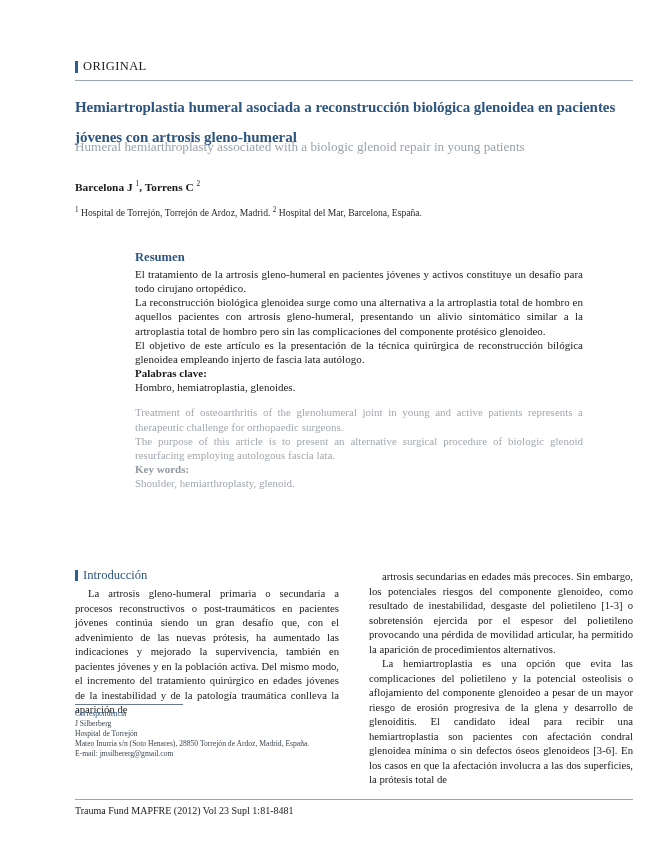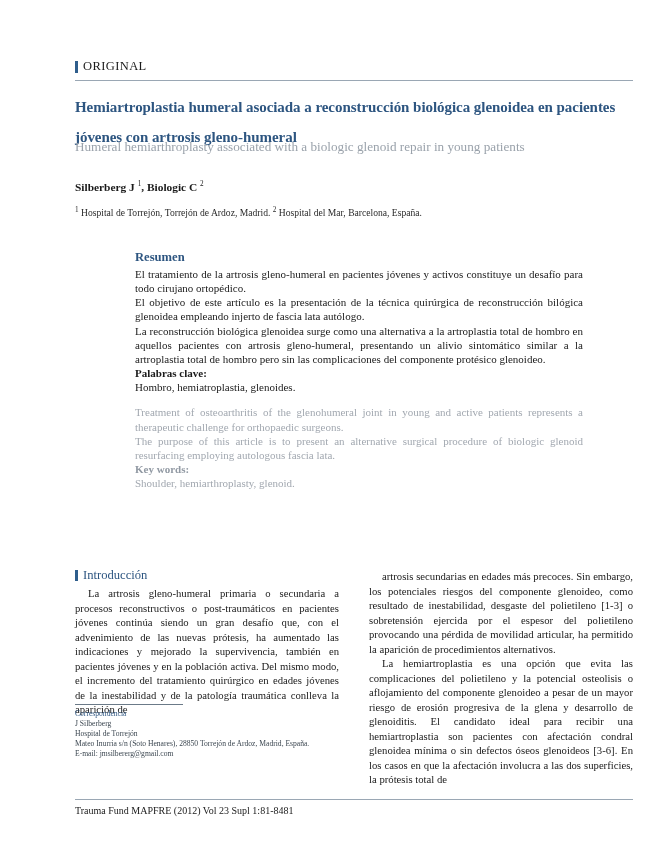--- a/index.html
+++ b/index.html
@@ -211,32 +211,32 @@
   <div class="section-tag-row">
     <span class="blue-bar"></span>
     <span class="section-tag-text">ORIGINAL</span>
   </div>
   <div class="rule-top"></div>
 
   <div class="title-es">Hemiartroplastia humeral asociada a reconstrucción biológica glenoidea en pacientes jóvenes con artrosis gleno-humeral</div>
   <div class="title-en">Humeral hemiarthroplasty associated with a biologic glenoid repair in young patients</div>
 
   <div class="authors">
-    <span>Silberberg J </span><sup>1</sup><span>, Biologic C </span><sup>2</sup>
+    <span>Barcelona J </span><sup>1</sup><span>, Torrens C </span><sup>2</sup>
   </div>
   <div class="affil">
     <sup>1</sup><span> Hospital de Torrejón, Torrejón de Ardoz, Madrid. </span><sup>2</sup><span> Hospital del Mar, Barcelona, España.</span>
   </div>
 
   <div class="abs-block">
 
     <div class="abs-head">Resumen</div>
     <p class="abs-p">El tratamiento de la artrosis gleno-humeral en pacientes jóvenes y activos constituye un desafío para todo cirujano ortopédico.</p>
+    <p class="abs-p">La reconstrucción biológica glenoidea surge como una alternativa a la artroplastia total de hombro en aquellos pacientes con artrosis gleno-humeral, presentando un alivio sintomático similar a la artroplastia total de hombro pero sin las complicaciones del componente protésico glenoideo.</p>
     <p class="abs-p">El objetivo de este artículo es la presentación de la técnica quirúrgica de reconstrucción bilógica glenoidea empleando injerto de fascia lata autólogo.</p>
-    <p class="abs-p">La reconstrucción biológica glenoidea surge como una alternativa a la artroplastia total de hombro en aquellos pacientes con artrosis gleno-humeral, presentando un alivio sintomático similar a la artroplastia total de hombro pero sin las complicaciones del componente protésico glenoideo.</p>
     <p class="abs-p b">Palabras clave:</p>
     <p class="abs-p">Hombro, hemiatroplastia, glenoides.</p>
 
     <div class="abs-spacer"></div>
 
     <div class="faded">
       <p class="abs-p">Treatment of osteoarthritis of the glenohumeral joint in young and active patients represents a therapeutic challenge for orthopaedic surgeons.</p>
       <p class="abs-p">The purpose of this article is to present an alternative surgical procedure of biologic glenoid resurfacing employing autologous fascia lata.</p>
       <p class="abs-p b">Key words:</p>
       <p class="abs-p">Shoulder, hemiarthroplasty, glenoid.</p>

